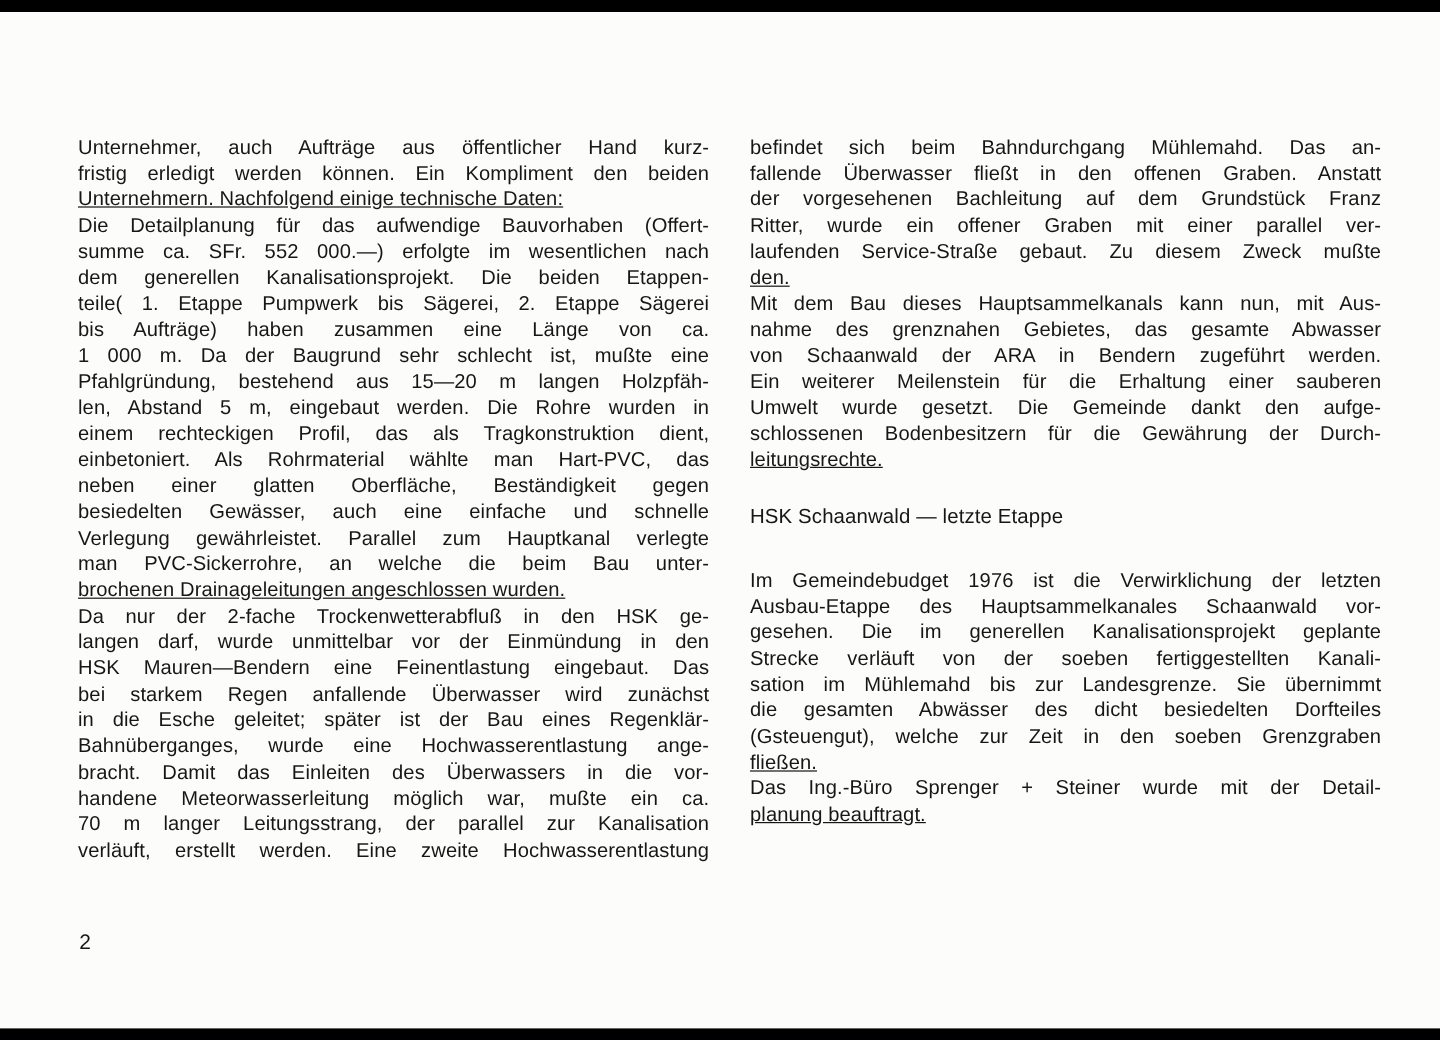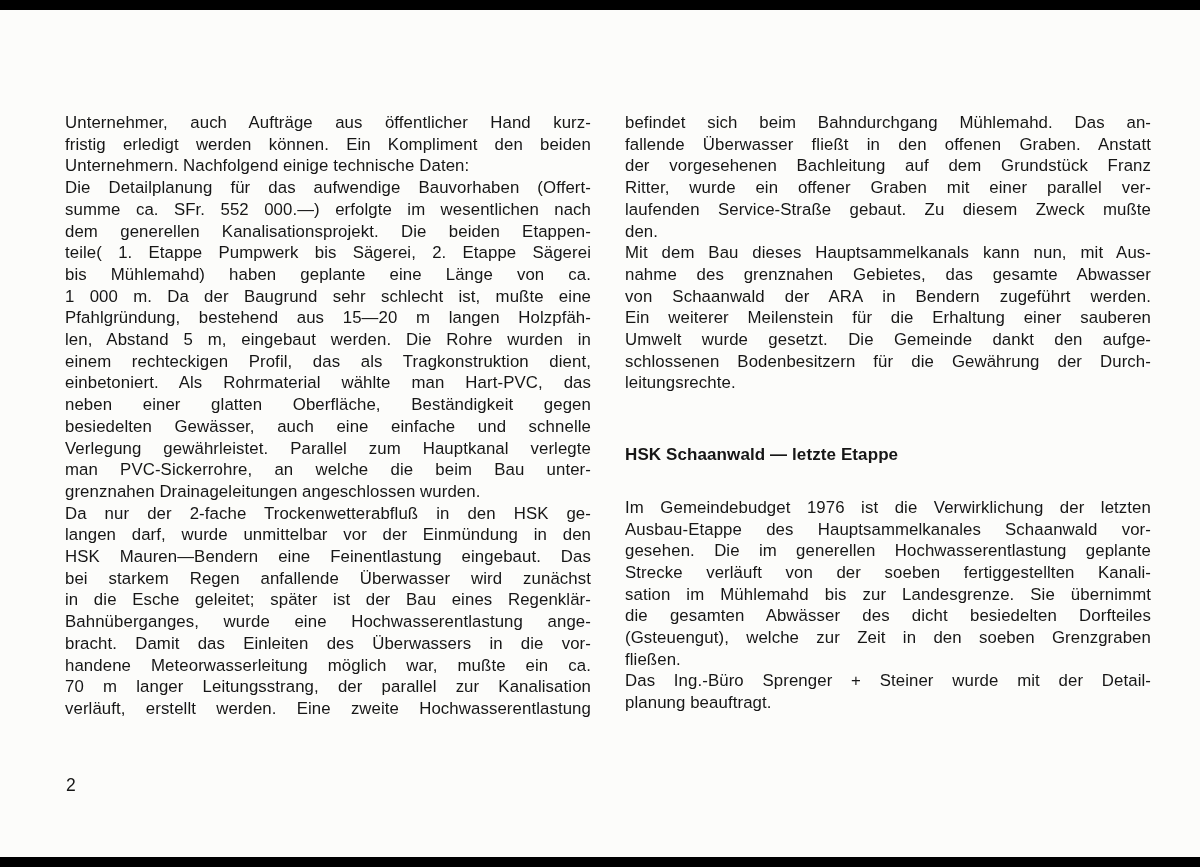--- a/index.html
+++ b/index.html
@@ -43,26 +43,27 @@
   .paragraph { margin: 0; }
   .line {
     text-align: justify;
     text-align-last: justify;
     -moz-text-align-last: justify;
     white-space: normal;
   }
   .line.last {
     text-align: center;
     text-align-last: left;
+    text-decoration: underline;
     -moz-text-align-last: left;
   }
   .heading {
-    font-weight: bold;
+    font-weight: normal;
     font-size: 17px;
-    margin-top: 50px;
+    margin-top: 26px;
     margin-bottom: 31px;
     letter-spacing: 0.1px;
   }
   .page-number {
     position: absolute;
     left: 66px;
     top: 775px;
     font-size: 17.5px;
     color: #161616;
   }
@@ -78,31 +79,31 @@
         <div class="paragraph">
           <div class="line">Unternehmer, auch Aufträge aus öffentlicher Hand kurz-</div>
           <div class="line">fristig erledigt werden können. Ein Kompliment den beiden</div>
           <div class="line last">Unternehmern. Nachfolgend einige technische Daten:</div>
         </div>
         <div class="paragraph">
           <div class="line">Die Detailplanung für das aufwendige Bauvorhaben (Offert-</div>
           <div class="line">summe ca. SFr. 552 000.—) erfolgte im wesentlichen nach</div>
           <div class="line">dem generellen Kanalisationsprojekt. Die beiden Etappen-</div>
           <div class="line">teile( 1. Etappe Pumpwerk bis Sägerei, 2. Etappe Sägerei</div>
-          <div class="line">bis Mühlemahd) haben geplante eine Länge von ca.</div>
+          <div class="line">bis Aufträge) haben zusammen eine Länge von ca.</div>
           <div class="line">1 000 m. Da der Baugrund sehr schlecht ist, mußte eine</div>
           <div class="line">Pfahlgründung, bestehend aus 15—20 m langen Holzpfäh-</div>
           <div class="line">len, Abstand 5 m, eingebaut werden. Die Rohre wurden in</div>
           <div class="line">einem rechteckigen Profil, das als Tragkonstruktion dient,</div>
           <div class="line">einbetoniert. Als Rohrmaterial wählte man Hart-PVC, das</div>
           <div class="line">neben einer glatten Oberfläche, Beständigkeit gegen</div>
           <div class="line">besiedelten Gewässer, auch eine einfache und schnelle</div>
           <div class="line">Verlegung gewährleistet. Parallel zum Hauptkanal verlegte</div>
           <div class="line">man PVC-Sickerrohre, an welche die beim Bau unter-</div>
-          <div class="line last">grenznahen Drainageleitungen angeschlossen wurden.</div>
+          <div class="line last">brochenen Drainageleitungen angeschlossen wurden.</div>
         </div>
         <div class="paragraph">
           <div class="line">Da nur der 2-fache Trockenwetterabfluß in den HSK ge-</div>
           <div class="line">langen darf, wurde unmittelbar vor der Einmündung in den</div>
           <div class="line">HSK Mauren—Bendern eine Feinentlastung eingebaut. Das</div>
           <div class="line">bei starkem Regen anfallende Überwasser wird zunächst</div>
           <div class="line">in die Esche geleitet; später ist der Bau eines Regenklär-</div>
           <div class="line">Bahnüberganges, wurde eine Hochwasserentlastung ange-</div>
           <div class="line">bracht. Damit das Einleiten des Überwassers in die vor-</div>
           <div class="line">handene Meteorwasserleitung möglich war, mußte ein ca.</div>
@@ -125,21 +126,21 @@
           <div class="line">von Schaanwald der ARA in Bendern zugeführt werden.</div>
           <div class="line">Ein weiterer Meilenstein für die Erhaltung einer sauberen</div>
           <div class="line">Umwelt wurde gesetzt. Die Gemeinde dankt den aufge-</div>
           <div class="line">schlossenen Bodenbesitzern für die Gewährung der Durch-</div>
           <div class="line last">leitungsrechte.</div>
         </div>
         <div class="heading">HSK Schaanwald — letzte Etappe</div>
         <div class="paragraph">
           <div class="line">Im Gemeindebudget 1976 ist die Verwirklichung der letzten</div>
           <div class="line">Ausbau-Etappe des Hauptsammelkanales Schaanwald vor-</div>
-          <div class="line">gesehen. Die im generellen Hochwasserentlastung geplante</div>
+          <div class="line">gesehen. Die im generellen Kanalisationsprojekt geplante</div>
           <div class="line">Strecke verläuft von der soeben fertiggestellten Kanali-</div>
           <div class="line">sation im Mühlemahd bis zur Landesgrenze. Sie übernimmt</div>
           <div class="line">die gesamten Abwässer des dicht besiedelten Dorfteiles</div>
           <div class="line">(Gsteuengut), welche zur Zeit in den soeben Grenzgraben</div>
           <div class="line last">fließen.</div>
         </div>
         <div class="paragraph">
           <div class="line">Das Ing.-Büro Sprenger + Steiner wurde mit der Detail-</div>
           <div class="line last">planung beauftragt.</div>
         </div>

